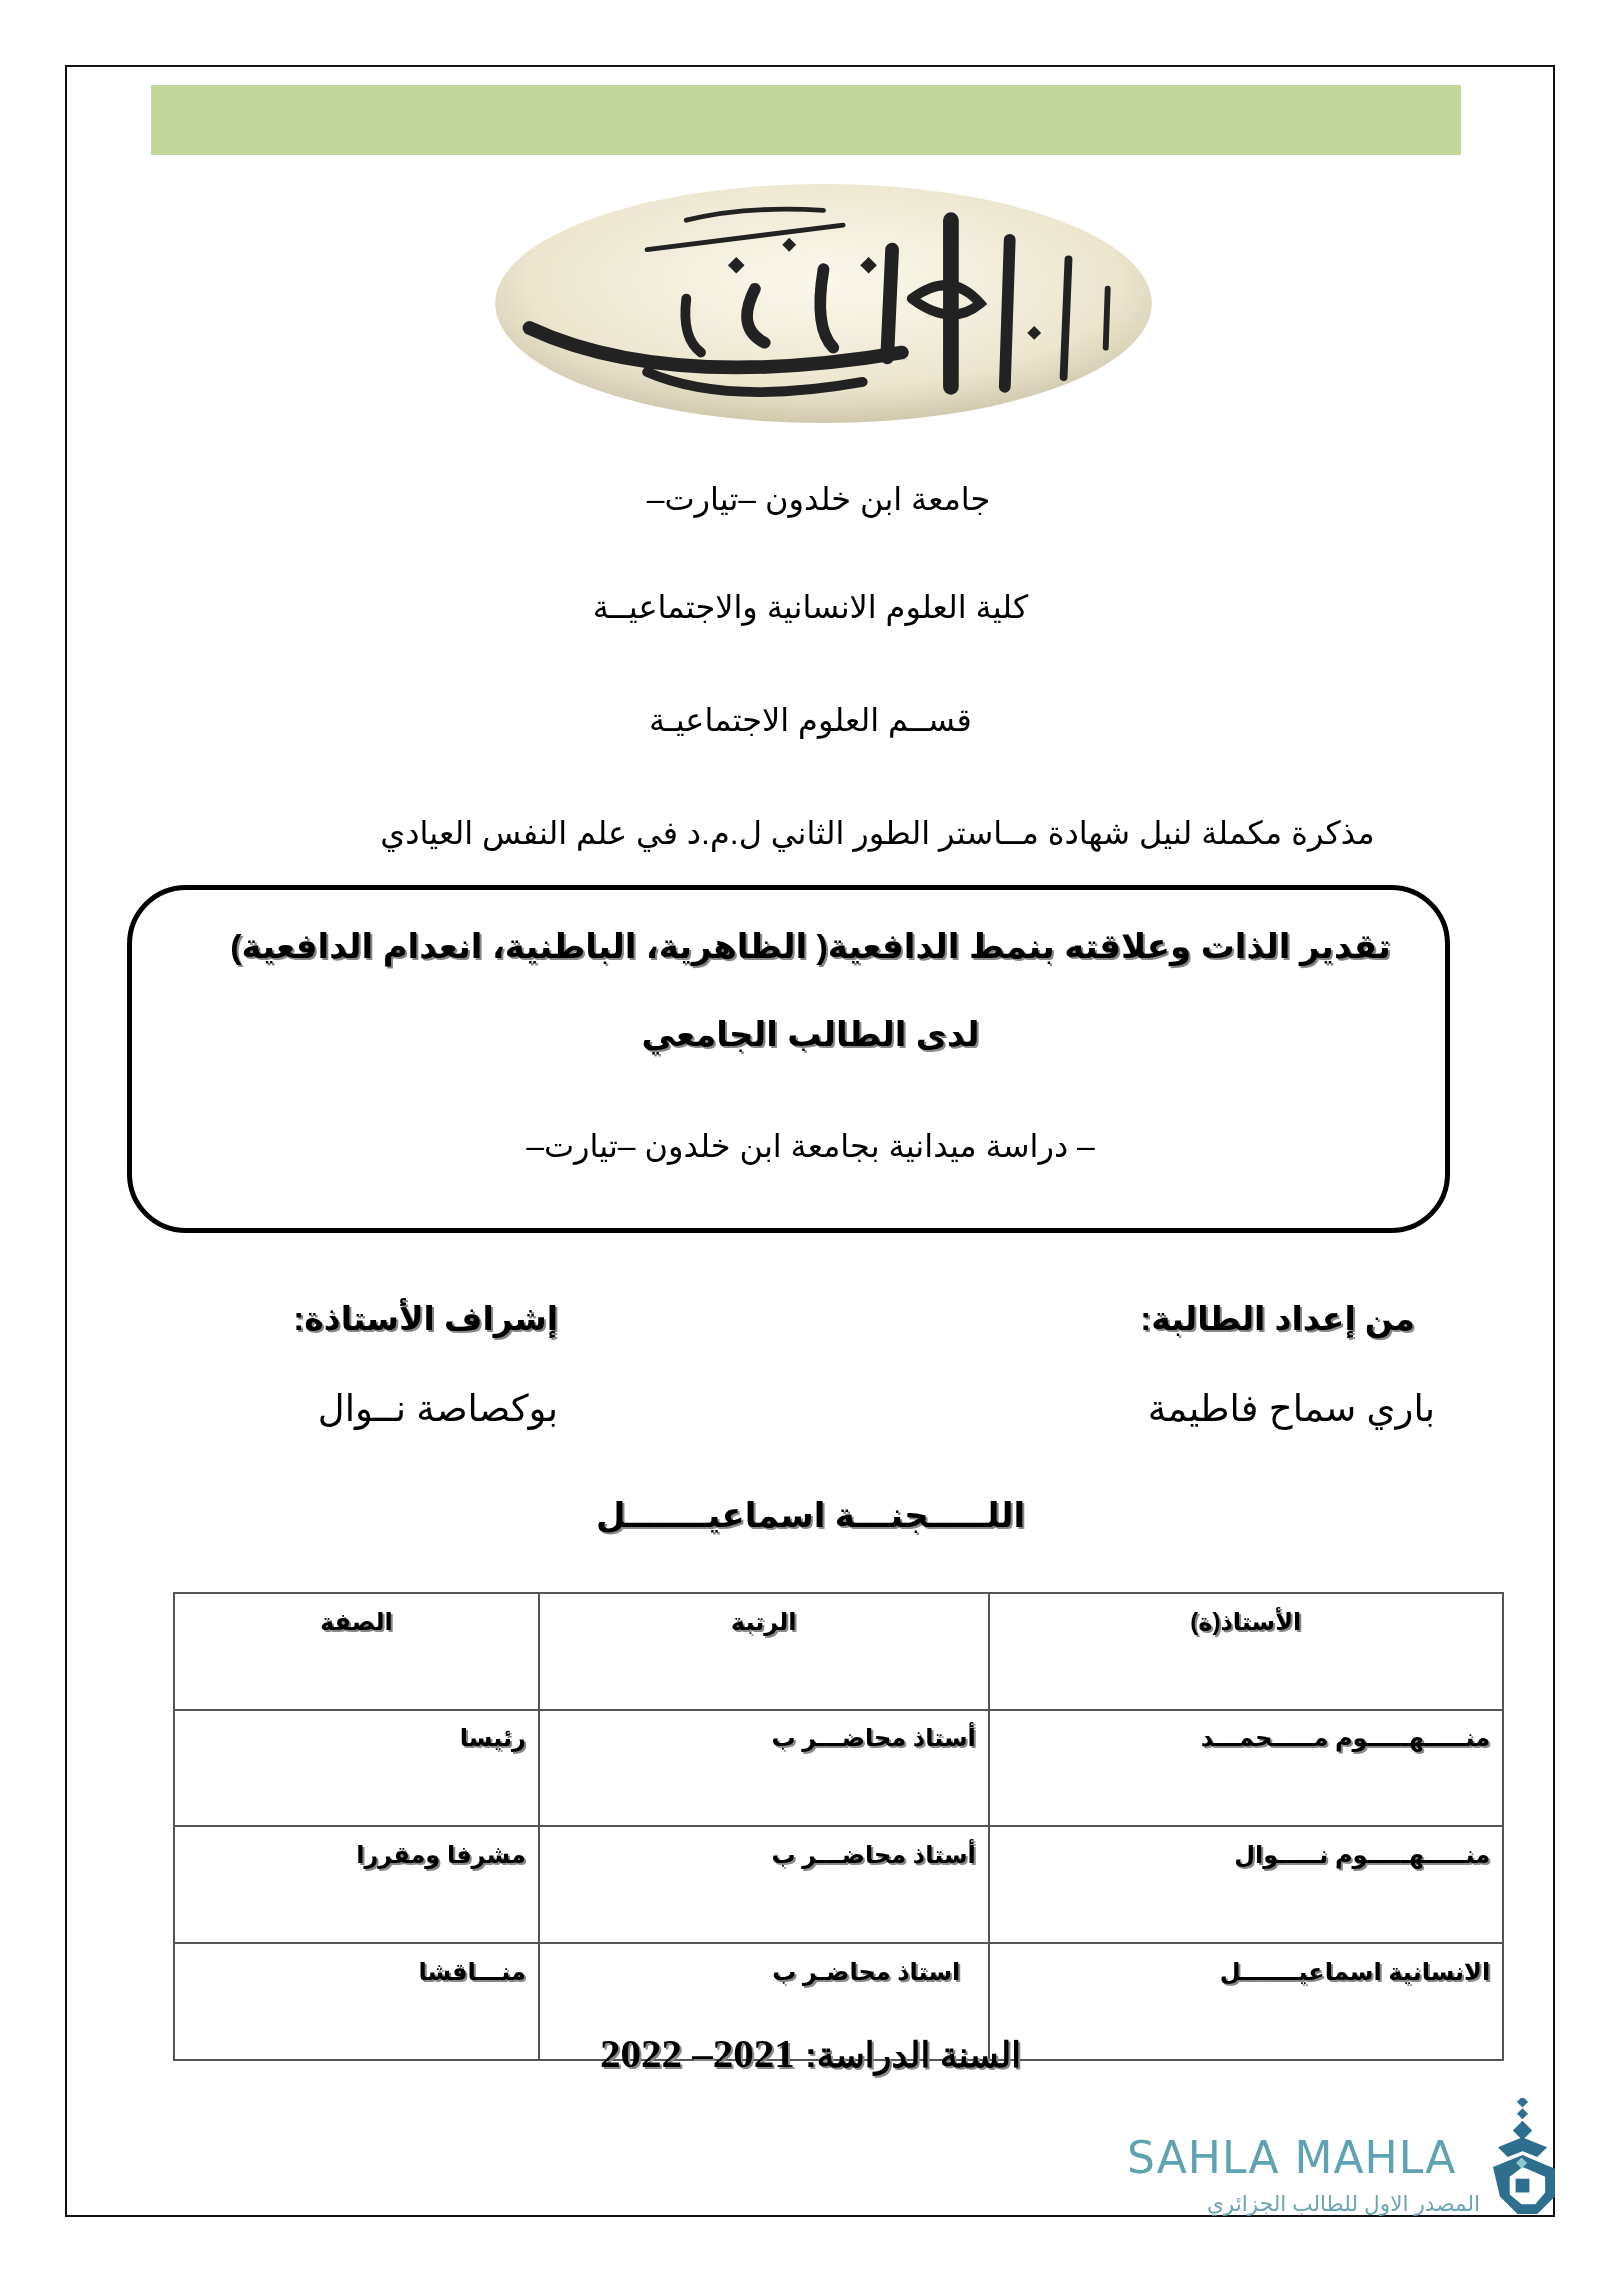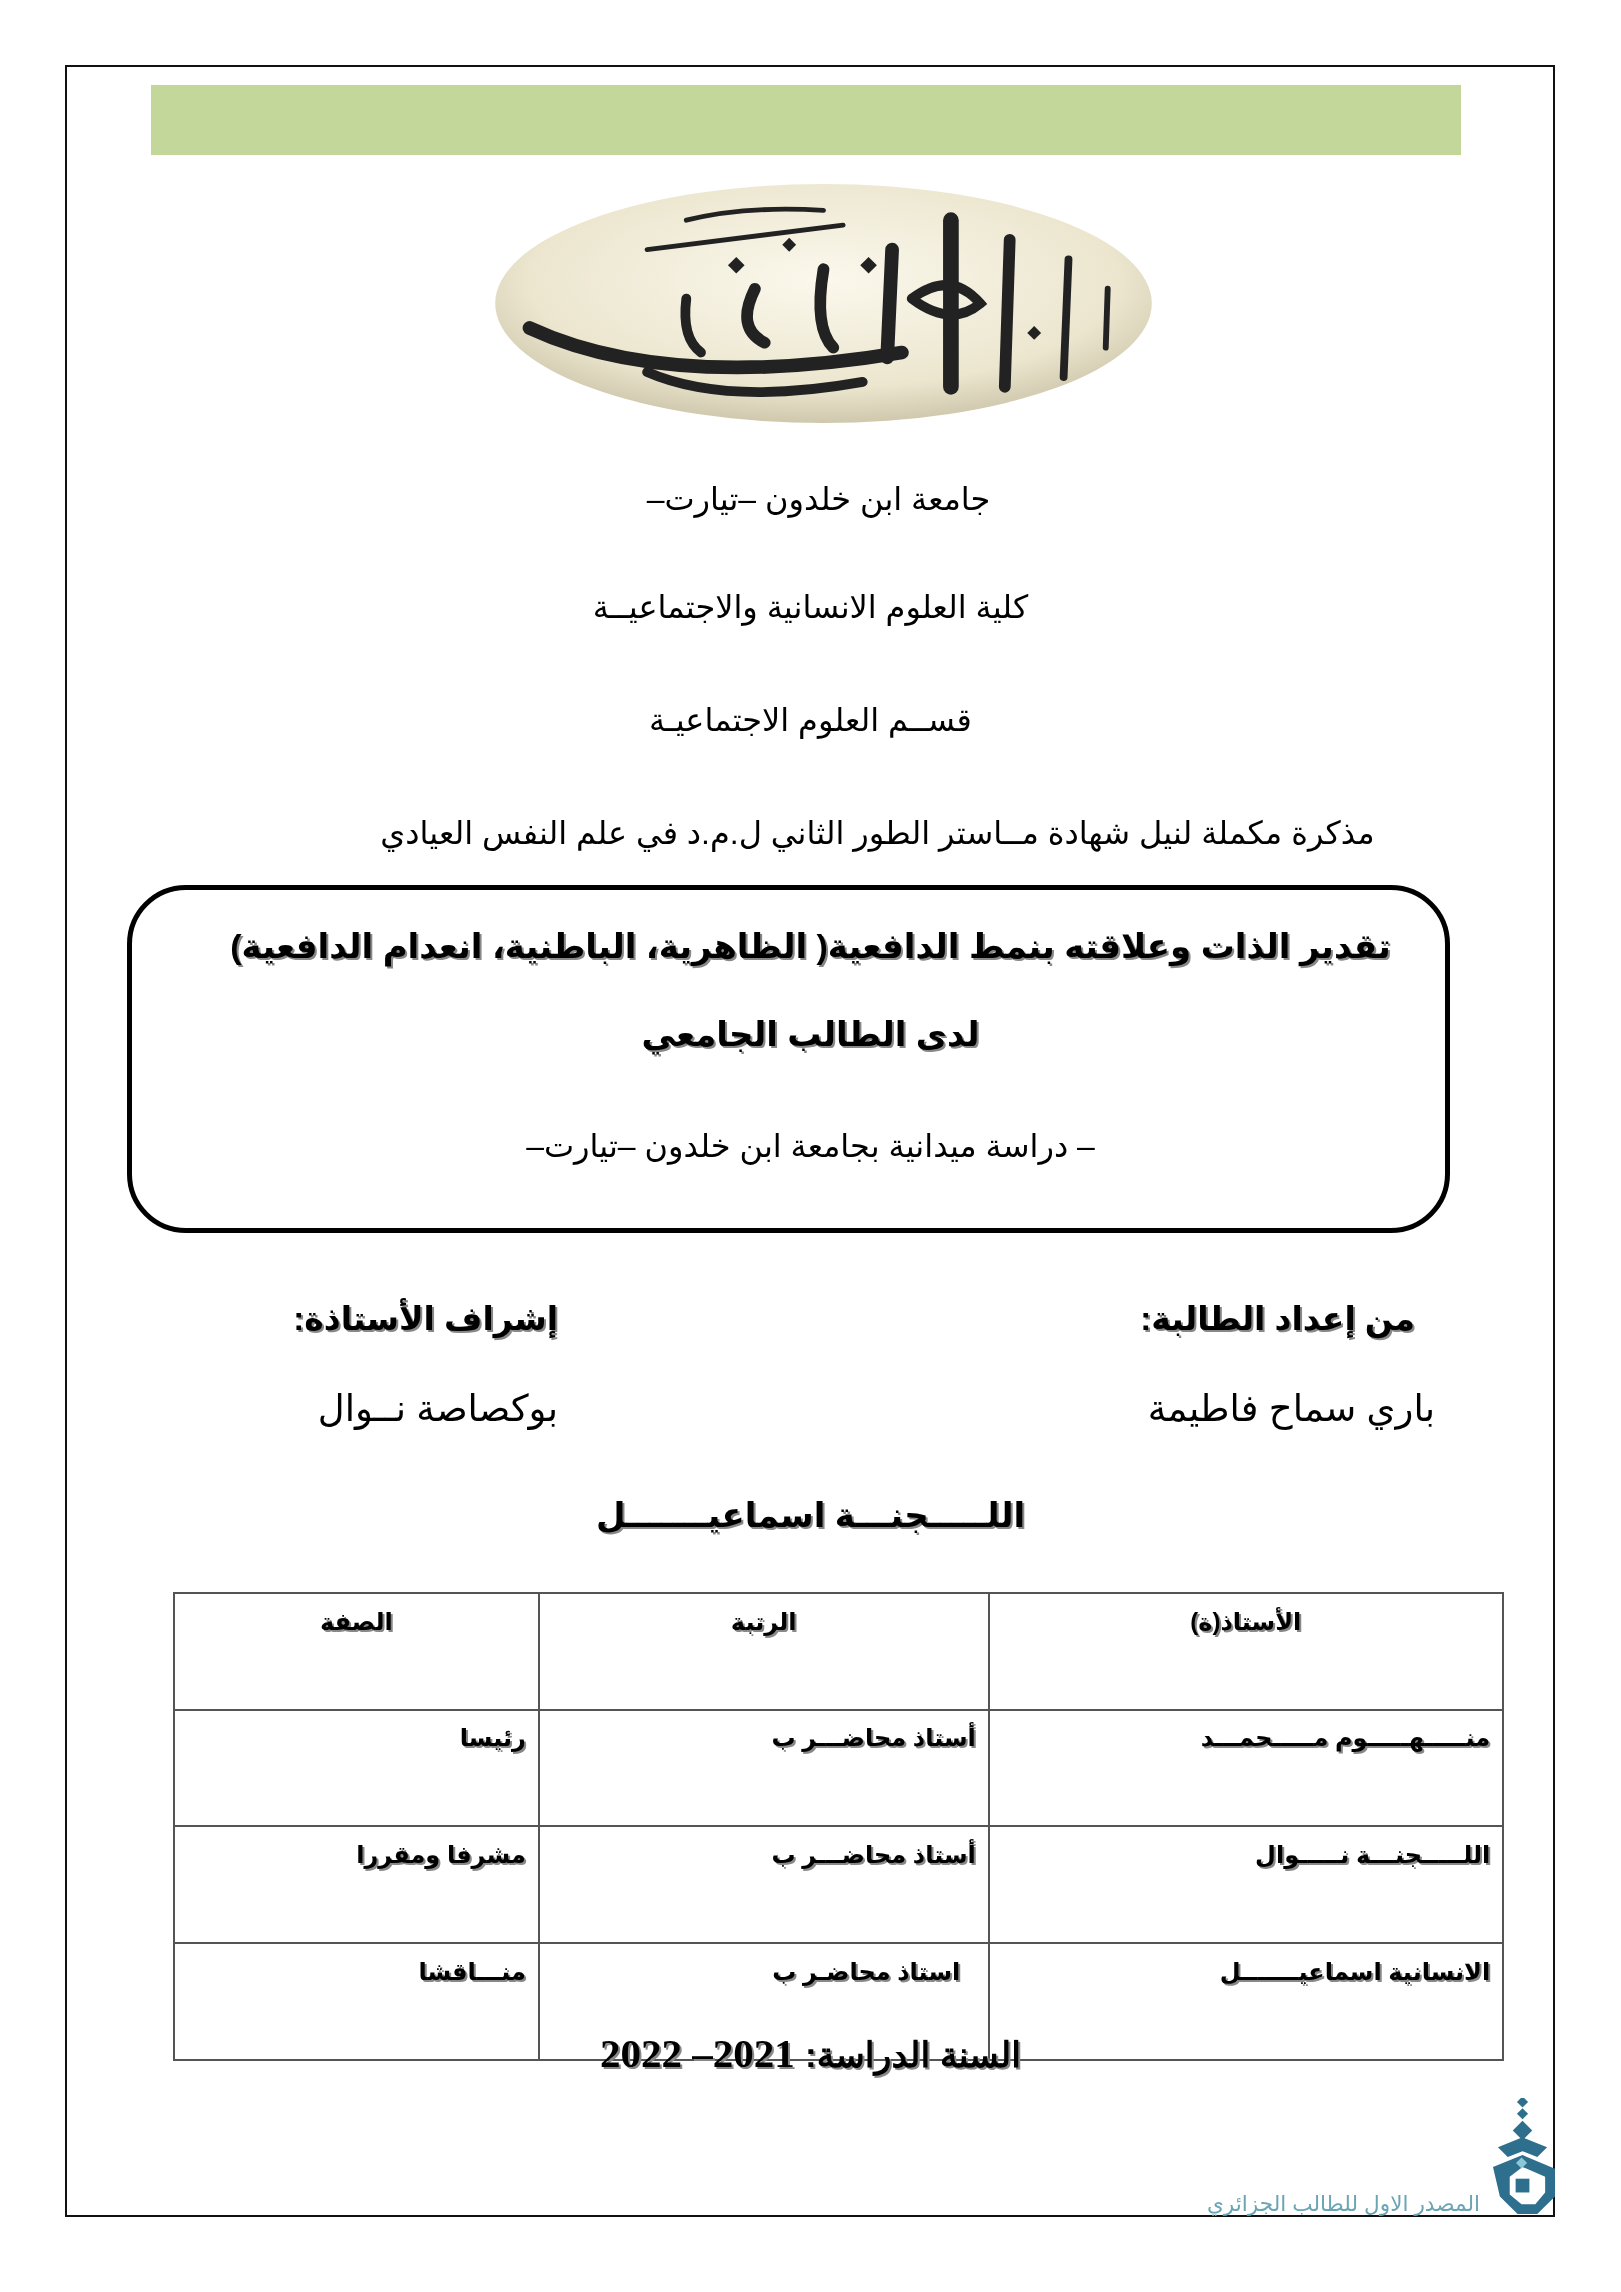--- a/index.html
+++ b/index.html
@@ -97,38 +97,39 @@
     <td class="c-name head">الأستاذ(ة)</td>
     <td class="c-rank head">الرتبة</td>
     <td class="c-role head">الصفة</td>
   </tr>
   <tr>
     <td class="c-name">منـــــهـــــوم مـــــحمـــد</td>
     <td class="c-rank">أستاذ محاضـــر ب</td>
     <td class="c-role" style="text-align:right;">رئيسا</td>
   </tr>
   <tr>
-    <td class="c-name">اللـــــجنـــة نـــــوال</td>
+    <td class="c-name">منـــــهـــــوم نـــــوال</td>
     <td class="c-rank">أستاذ محاضـــر ب</td>
     <td class="c-role">مشرفا ومقررا</td>
   </tr>
   <tr>
     <td class="c-name">الانسانية اسماعيـــــــل</td>
     <td class="c-rank" style="padding-right:27.4px;">استاذ محاضـر ب</td>
     <td class="c-role">منـــاقشا</td>
   </tr>
 </tbody>
   </table>
 
 <div class="line year">
   <span class="lab">السنة الدراسة:</span>
   <span>2021– 2022</span>
 </div>
 
 <div class="sahla">
+  <div class="sahla-en">SAHLA MAHLA</div>
   <div class="sahla-ar">المصدر الاول للطالب الجزائري</div>
   <svg class="sahla-mark" viewBox="0 0 72 125">
     <g fill="#2e6f8e">
       <rect x="31" y="0" width="8" height="8" transform="rotate(45 35 4)"></rect>
       <rect x="31" y="12" width="8" height="8" transform="rotate(45 35 16)"></rect>
       <rect x="28" y="26" width="14" height="14" transform="rotate(45 35 33)"></rect>
       <path d="M10 50 L35 40 L60 50 L50 60 L35 54 L20 60 Z"></path>
       <path d="M5 70 L35 58 L68 72 L68 100 L50 118 L30 118 L12 100 Z M22 80 L22 98 L34 108 L48 108 L58 96 L58 80 L35 70 Z"></path>
       <rect x="28" y="82" width="14" height="14"></rect>
     </g>

